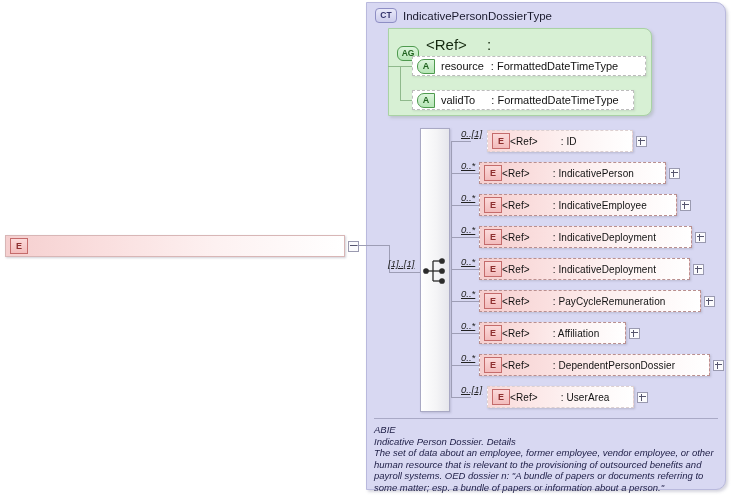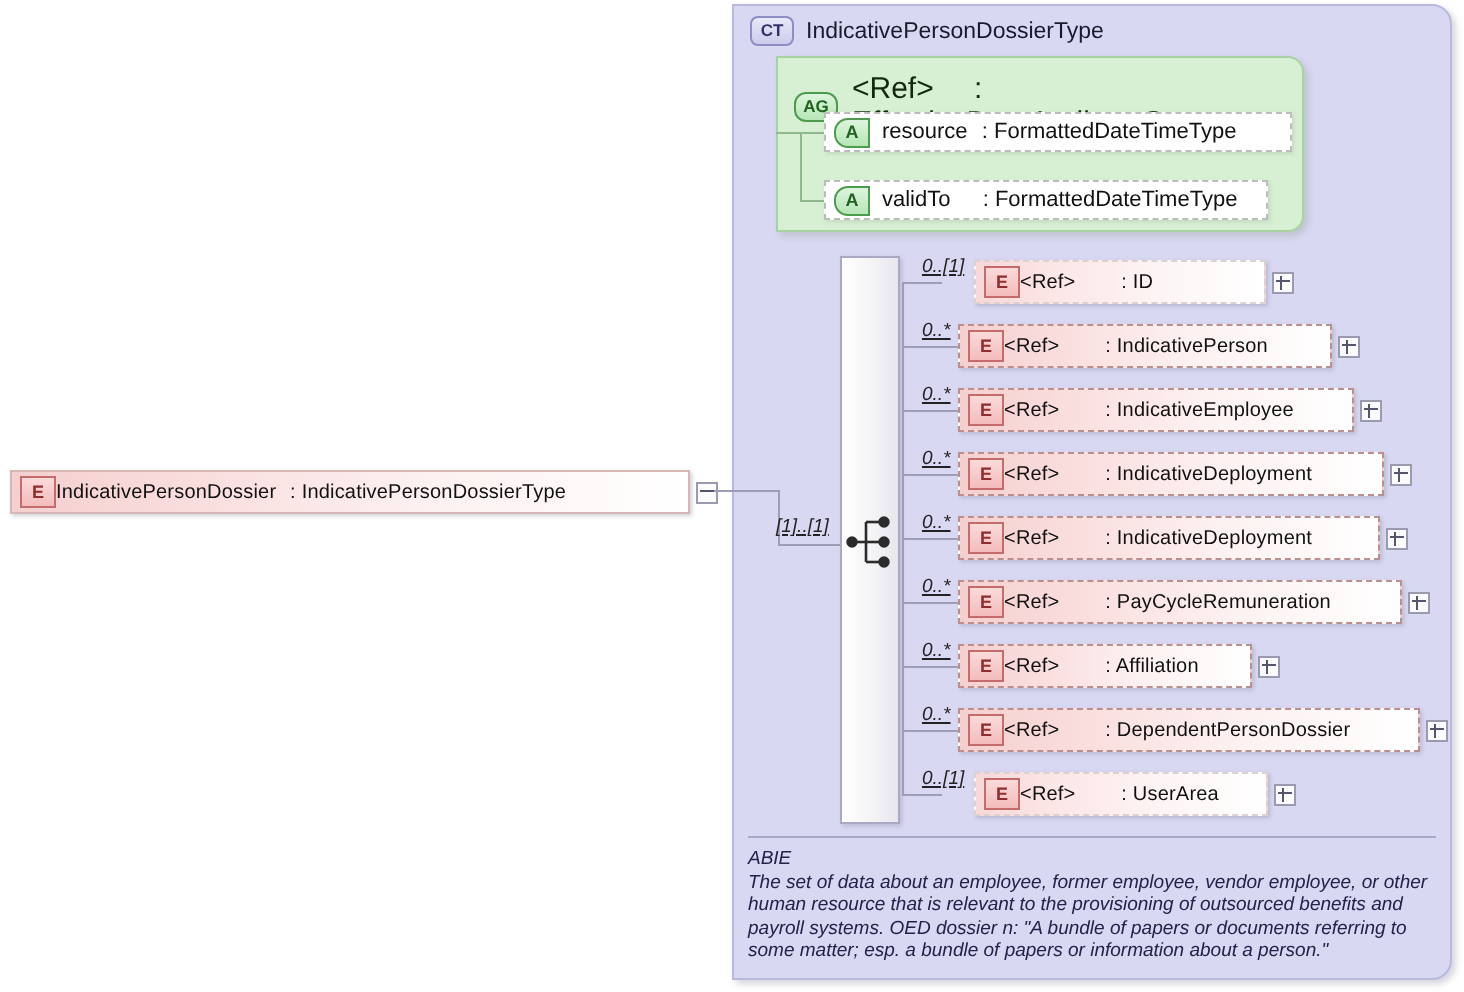--- a/index.html
+++ b/index.html
@@ -216,25 +216,20 @@
     <span class="icon-a">A</span>
     <span class="attr-label">
       <span>validTo</span>
       <span style="display:inline-block;width:13px"></span><span>:</span>
       <span>FormattedDateTimeType</span>
     </span>
   </div>
 
   <div class="abs elem-box" style="left:5px; top:235px; width:340px;">
     <span class="icon-e">E</span>
-    <span class="elem-label">
-      <span>IndicativePersonDossier</span>
-      <span style="display:inline-block;width:4px"></span><span>:</span>
-      <span>IndicativePersonDossierType</span>
-    </span>
   </div>
   <span class="toggle-box" style="left:348px; top:241px;"></span>
 
   <div class="line-h" style="left:357px; top:245px; width:32px;"></div>
   <div class="line-v" style="left:389px; top:245px; height:28px;"></div>
   <div class="line-h" style="left:389px; top:272px; width:31px;"></div>
   <span class="card-label" style="left:388px; top:258px;">[1]..[1]</span>
 
   <div class="abs" id="compositor">
     <svg width="30" height="284" viewBox="0 0 30 284">
@@ -358,16 +353,17 @@
       <span>&lt;Ref&gt;</span>
       <span style="display:inline-block;width:20px"></span><span>:</span>
       <span>UserArea</span>
     </span>
   </div>
   <span class="toggle-box plus" style="left:637px; top:392px;"></span>
 
   <div class="abs" id="annotation">
     <div class="divider"></div>
     <p class="abie">ABIE</p>
+    <p>Indicative Person Dossier. Details</p>
     <p>The set of data about an employee, former employee, vendor employee, or other human resource that is relevant to the provisioning of outsourced benefits and payroll systems.  OED dossier n: "A bundle of papers or documents referring to some matter; esp. a bundle of papers or information about a person."</p>
   </div>
 
 </div>
 
 </body></html>

